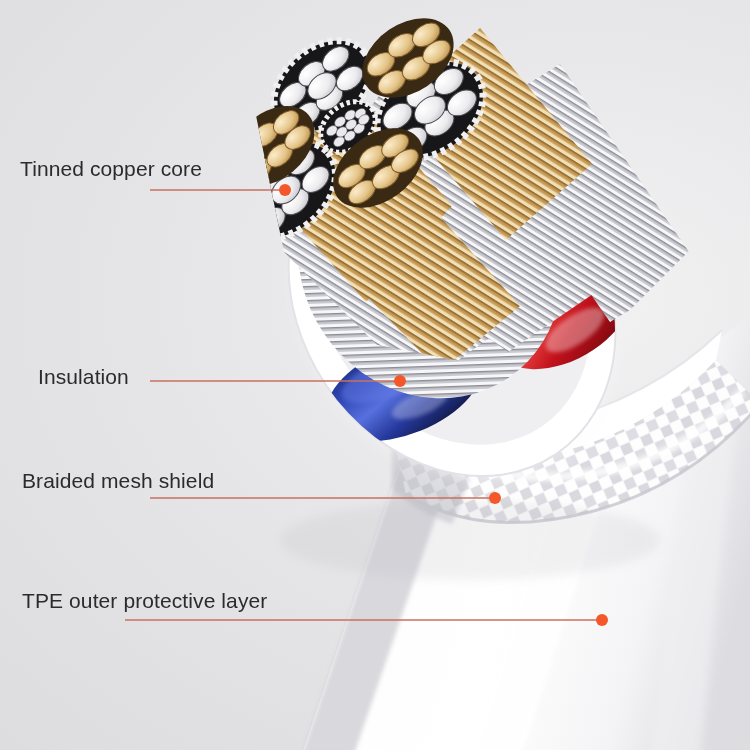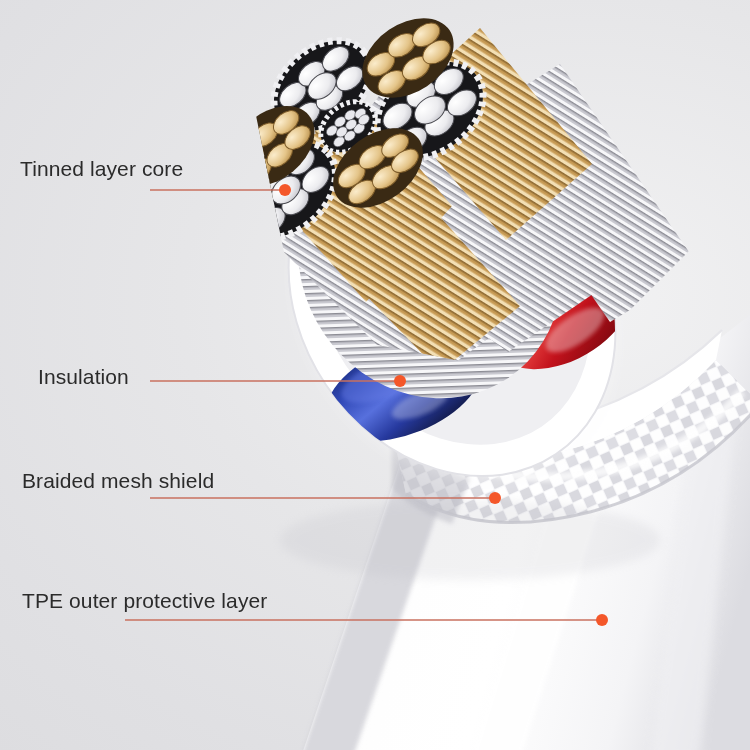--- a/index.html
+++ b/index.html
@@ -345,21 +345,21 @@
     <g>
       <line x1="150" y1="498" x2="495" y2="498" stroke="#c8705f" stroke-width="1.4"></line>
       <circle cx="495" cy="498" r="6" fill="#f4572a"></circle>
     </g>
     <g>
       <line x1="125" y1="620" x2="602" y2="620" stroke="#c8705f" stroke-width="1.4"></line>
       <circle cx="602" cy="620" r="6" fill="#f4572a"></circle>
     </g>
   </svg>
 
-  <div class="label lbl-core">Tinned layer core</div>
+  <div class="label lbl-core">Tinned copper core</div>
 
   <div class="label lbl-ins">Insulation</div>
 
   <div class="label lbl-tpe">TPE outer protective layer</div>
 
   <div class="label lbl-mesh">Braided mesh shield</div>
 
 </div>
 
 </body></html>

